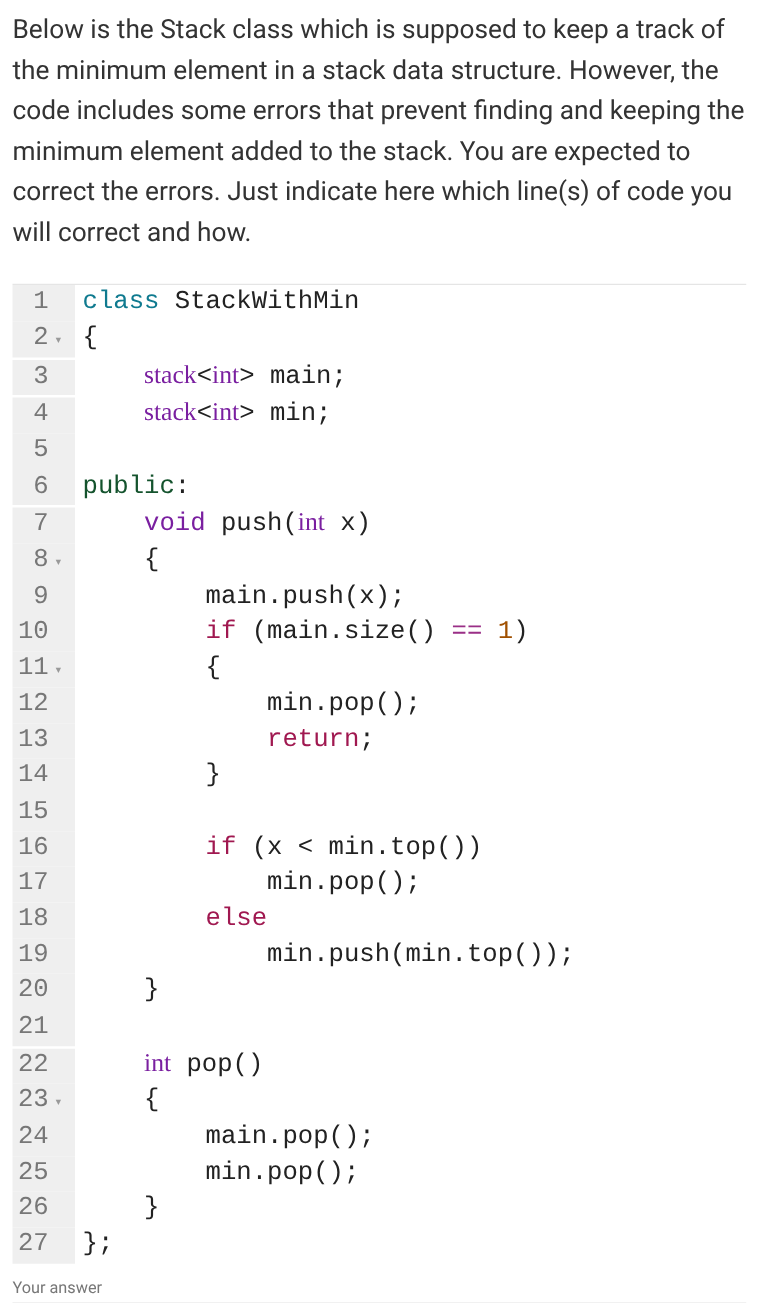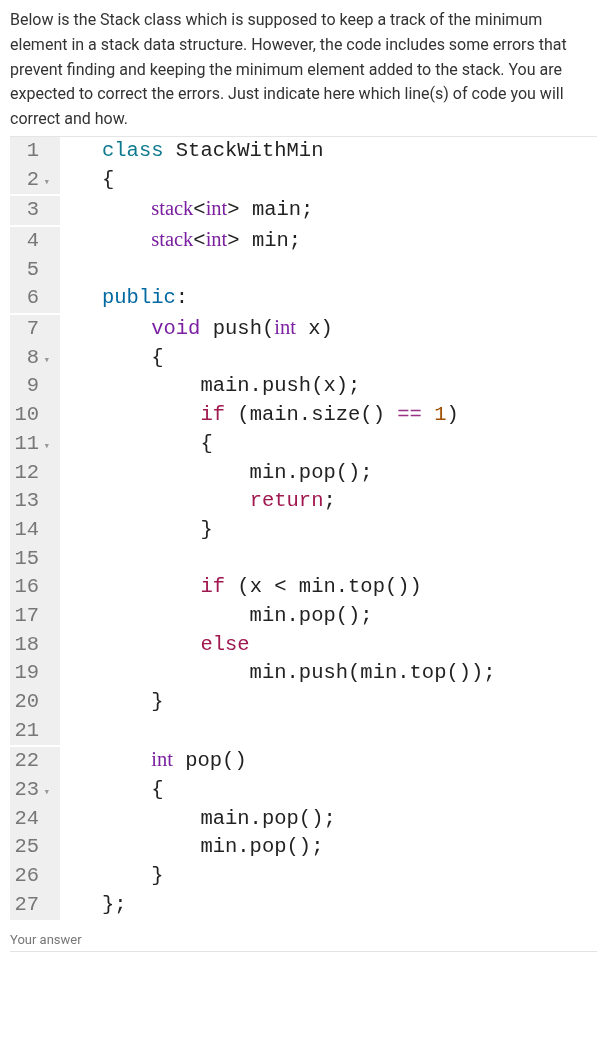--- a/index.html
+++ b/index.html
@@ -5,24 +5,24 @@
   * { box-sizing: border-box; }
   body {
     margin: 0;
     padding: 8px 10px;
     font-family: -apple-system, BlinkMacSystemFont, "Segoe UI", Roboto, Arial, sans-serif;
     color: #222;
     width: 607px;
     background: #fff;
   }
   .question {
-    font-size: 16px;
+    font-size: 21px;
     line-height: 1.55;
     color: #333;
-    margin-bottom: 4px;
+    margin-bottom: 24px;
   }
   .code-block {
     border-top: 1px solid #e5e5e5;
     font-family: "Menlo", "Consolas", "Courier New", monospace;
     font-size: 20.5px;
     line-height: 1.4;
     white-space: pre;
   }
   .code-row {
     display: flex;
@@ -46,24 +46,23 @@
   .fold {
     font-size: 11px;
     color: #999;
     margin-left: 3px;
     width: 8px;
     display: inline-block;
   }
   .code {
     padding-left: 6px;
     flex: 1;
-    margin-left: 36px;
   }
   .kw-class { color: #0f7a8f; }    
-  .kw-public { color: #0369a1; }   
+  .kw-public { color: #14532d; }   
   .kw-void { color: #7a1fa0; }     
   .kw-type { color: #7a1fa0; font-family: Liberation Serif, serif; }     
   .kw-return { color: #a01850; font-family: Liberation Mono, monospace; }   
   .op-eq { color: #9a2f87; }       
   .num { color: #a05000; }         
   .punct { }
   .ident { }
   .your-answer {
     margin-top: 12px;
     font-size: 13px;

